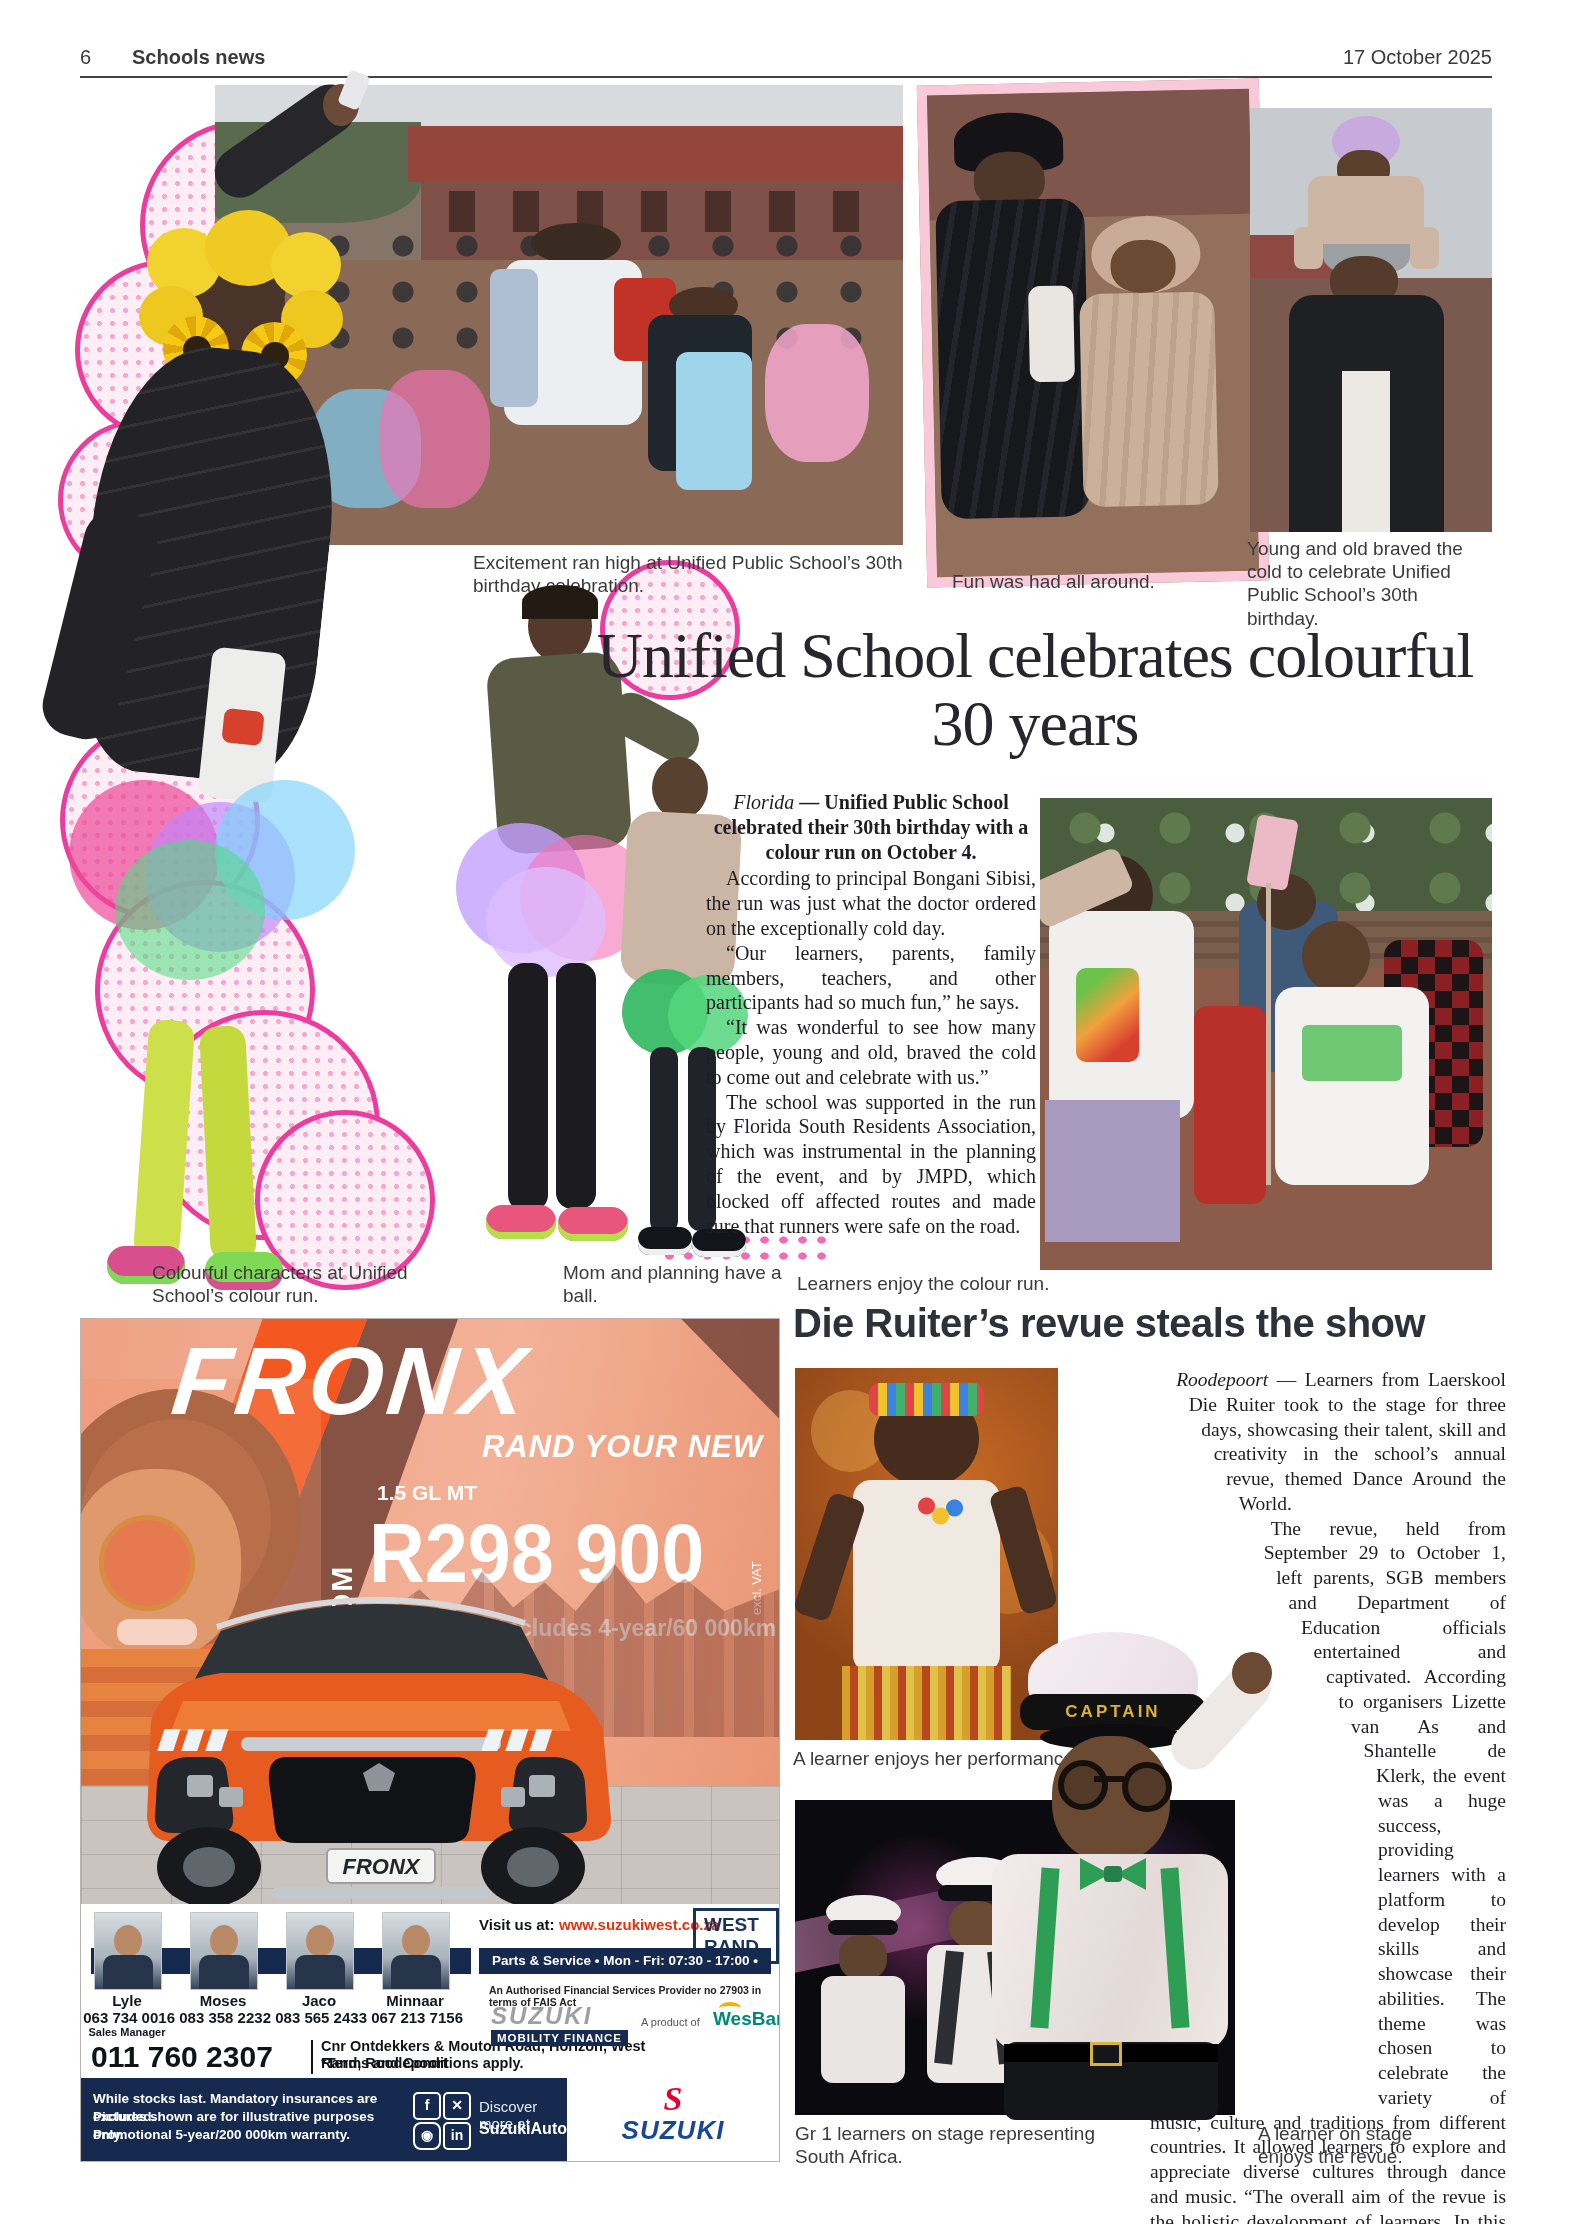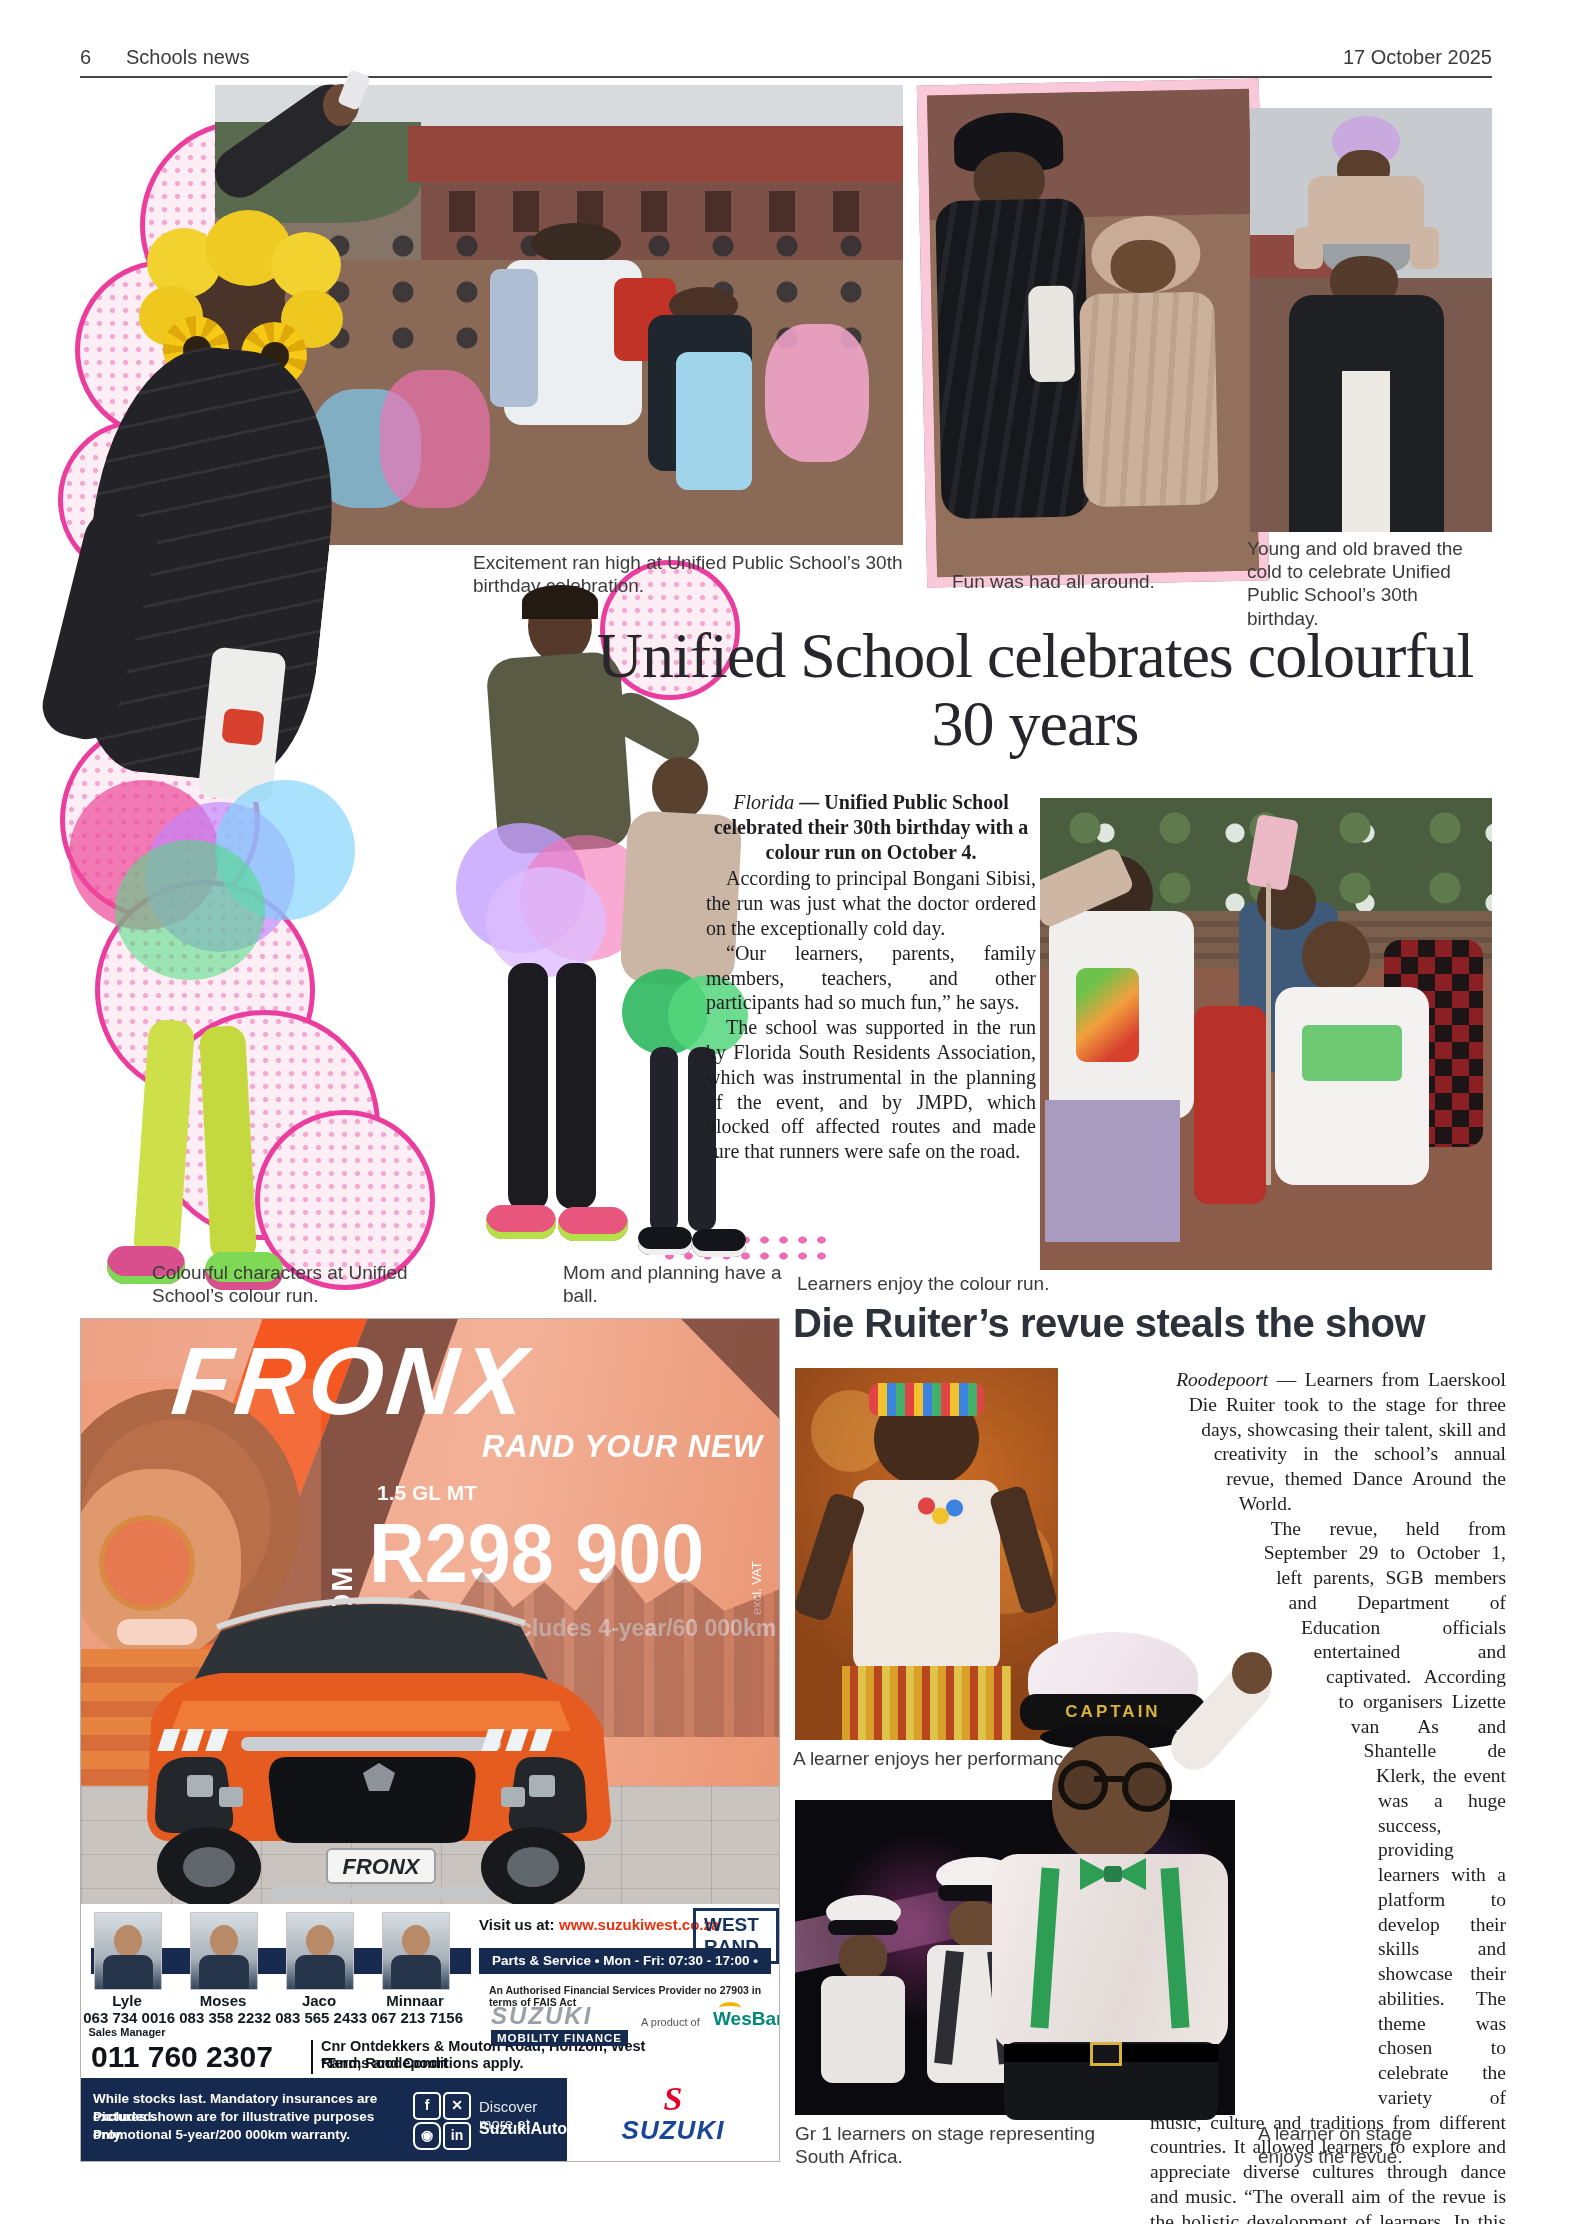--- a/index.html
+++ b/index.html
@@ -50,21 +50,21 @@
   
   .cut{position:absolute}
   .cut *{position:absolute}
 </style>
 </head>
 <body>
 
 <div class="sheet">
 
   <div class="a hdr" style="left:80px;top:46px">6</div>
-  <div class="a hdr" style="left:126px;top:46px;font-weight:400">Schools news</div>
+  <div class="a hdr" style="left:132px;top:46px;font-weight:700">Schools news</div>
   <div class="a hdr" style="right:80px;top:46px">17 October 2025</div>
   <div class="a hdr-rule" style="left:80px;top:76px;width:1412px"></div>
 
   <div>
     <div class="cloud" style="left:140px;top:120px;width:200px;height:200px"></div>
     <div class="cloud" style="left:75px;top:260px;width:170px;height:170px"></div>
     <div class="cloud" style="left:58px;top:420px;width:150px;height:150px"></div>
     <div class="cloud" style="left:85px;top:560px;width:170px;height:170px"></div>
     <div class="cloud" style="left:60px;top:720px;width:190px;height:190px"></div>
     <div class="cloud" style="left:95px;top:880px;width:210px;height:210px"></div>
@@ -183,20 +183,21 @@
     <div style="left:238px;top:642px;width:54px;height:28px;border-radius:12px;background:#14151a;box-shadow:inset 0 -6px 0 #efefef"></div>
     <div style="left:292px;top:644px;width:54px;height:28px;border-radius:12px;background:#14151a;box-shadow:inset 0 -6px 0 #efefef"></div>
   </div>
 
   <div class="h1" style="left:560px;top:622px;width:950px">Unified School celebrates colourful 30 years</div>
 
   <div class="body1" style="left:706px;top:790px;width:330px">
     <p class="lede"><span class="loc">Florida</span><span> — Unified Public School celebrated their 30th birthday with a colour run on October 4.</span></p>
     <p>According to principal Bongani Sibisi, the run was just what the doctor ordered on the exceptionally cold day.</p>
     <p>“Our learners, parents, family members, teachers, and other participants had so much fun,” he says.</p>
+    <p>“It was wonderful to see how many people, young and old, braved the cold to come out and celebrate with us.”</p>
     <p>The school was supported in the run by Florida South Residents Association, which was instrumental in the planning of the event, and by JMPD, which blocked off affected routes and made sure that runners were safe on the road.</p>
   </div>
 
   <div class="ph" style="left:1040px;top:798px;width:452px;height:472px">
     <div style="left:0;top:0;width:100%;height:26%;background:#4a5d3f;background-image:radial-gradient(circle 16px,#5f7a4c 15px,transparent 16px),radial-gradient(circle 10px,#dfe6df 9px,transparent 10px);background-size:90px 60px,130px 70px"></div>
     <div style="left:0;top:24%;width:100%;height:14%;background:repeating-linear-gradient(#7a5f4c 0 10px,#6b5242 10px 16px)"></div>
     <div style="left:0;top:36%;width:100%;height:64%;background:#8a5c49"></div>
     <div style="left:44%;top:22%;width:22%;height:36%;border-radius:16px;background:#3e5a78"></div>
     <div style="left:48%;top:16%;width:13%;height:12%;border-radius:50%;background:#4a3527"></div>
     <div style="left:76%;top:30%;width:22%;height:44%;border-radius:16px;background:repeating-conic-gradient(#8a1f24 0 25%,#1d1416 0 50%) 0 0/34px 34px"></div>

